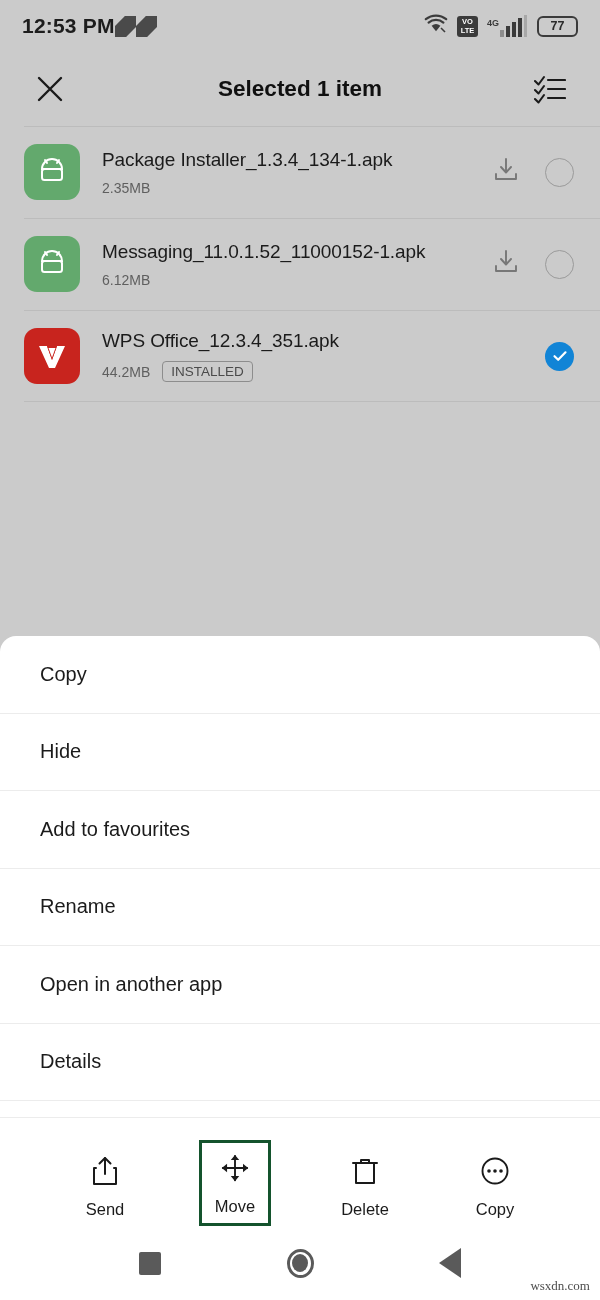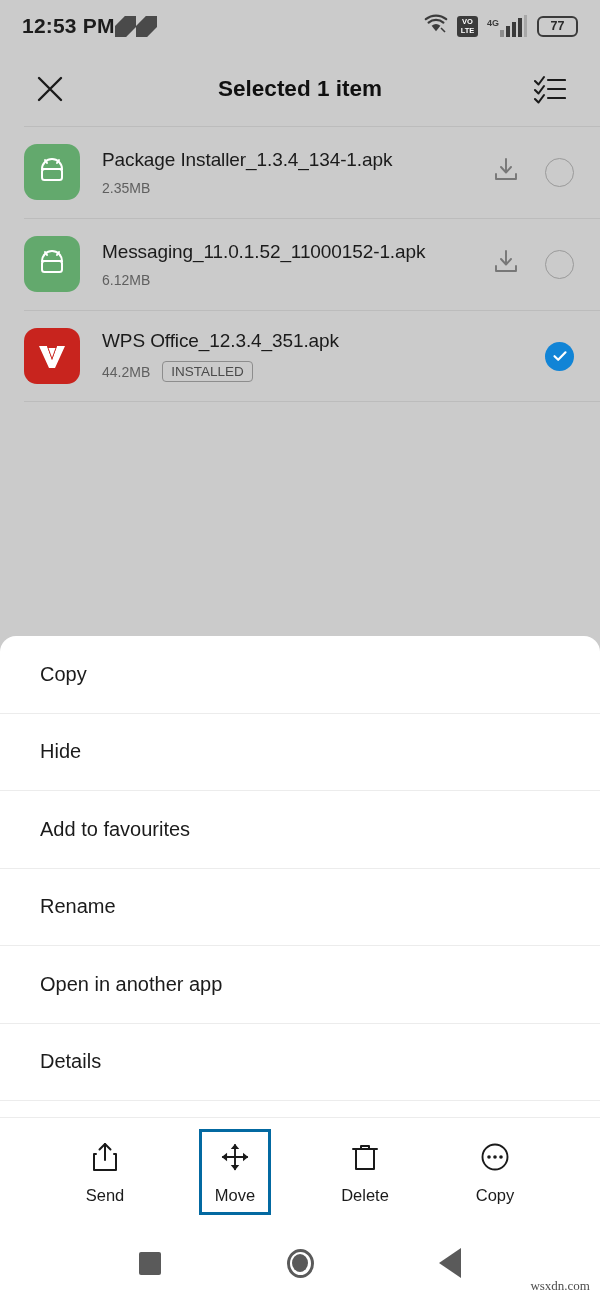--- a/index.html
+++ b/index.html
@@ -89,28 +89,28 @@
   }
   .sheet-item {
     height: 77.5px; display: flex; align-items: center; padding-left: 40px;
     font-size: 20px; color: #1b1b1b; border-bottom: 1px solid #ececec; cursor: pointer;
   }
   .sheet-item:first-child { border-top: none; }
 
   
   .toolbar {
     position: absolute; left: 0; bottom: 74px; width: 600px; height: 109px;
-    background: #ffffff; display: flex; align-items: center; justify-content: center;
+    background: #ffffff; display: flex; align-items: flex-end; justify-content: center;
     gap: 58px; border-top: 1px solid #ececec;
   }
   .tool {
     width: 72px; display: flex; flex-direction: column; align-items: center; gap: 9px;
     padding: 9px 0 7px; cursor: pointer;
   }
-  .tool.highlight { border: 3px solid #0369a1; }
+  .tool.highlight { border: 3px solid #14532d; }
   .tool-label { font-size: 16.5px; color: #1b1b1b; }
 
   
   .navbar {
     position: absolute; left: 0; bottom: 0; width: 600px; height: 74px;
     background: #ffffff; display: flex; align-items: center; justify-content: center;
   }
   .nav-slot { width: 150px; display: flex; align-items: center; justify-content: center; cursor: pointer; }
   .nav-square { width: 22px; height: 23px; background: #5a5a5a; border-radius: 2px; }
   .nav-home {

